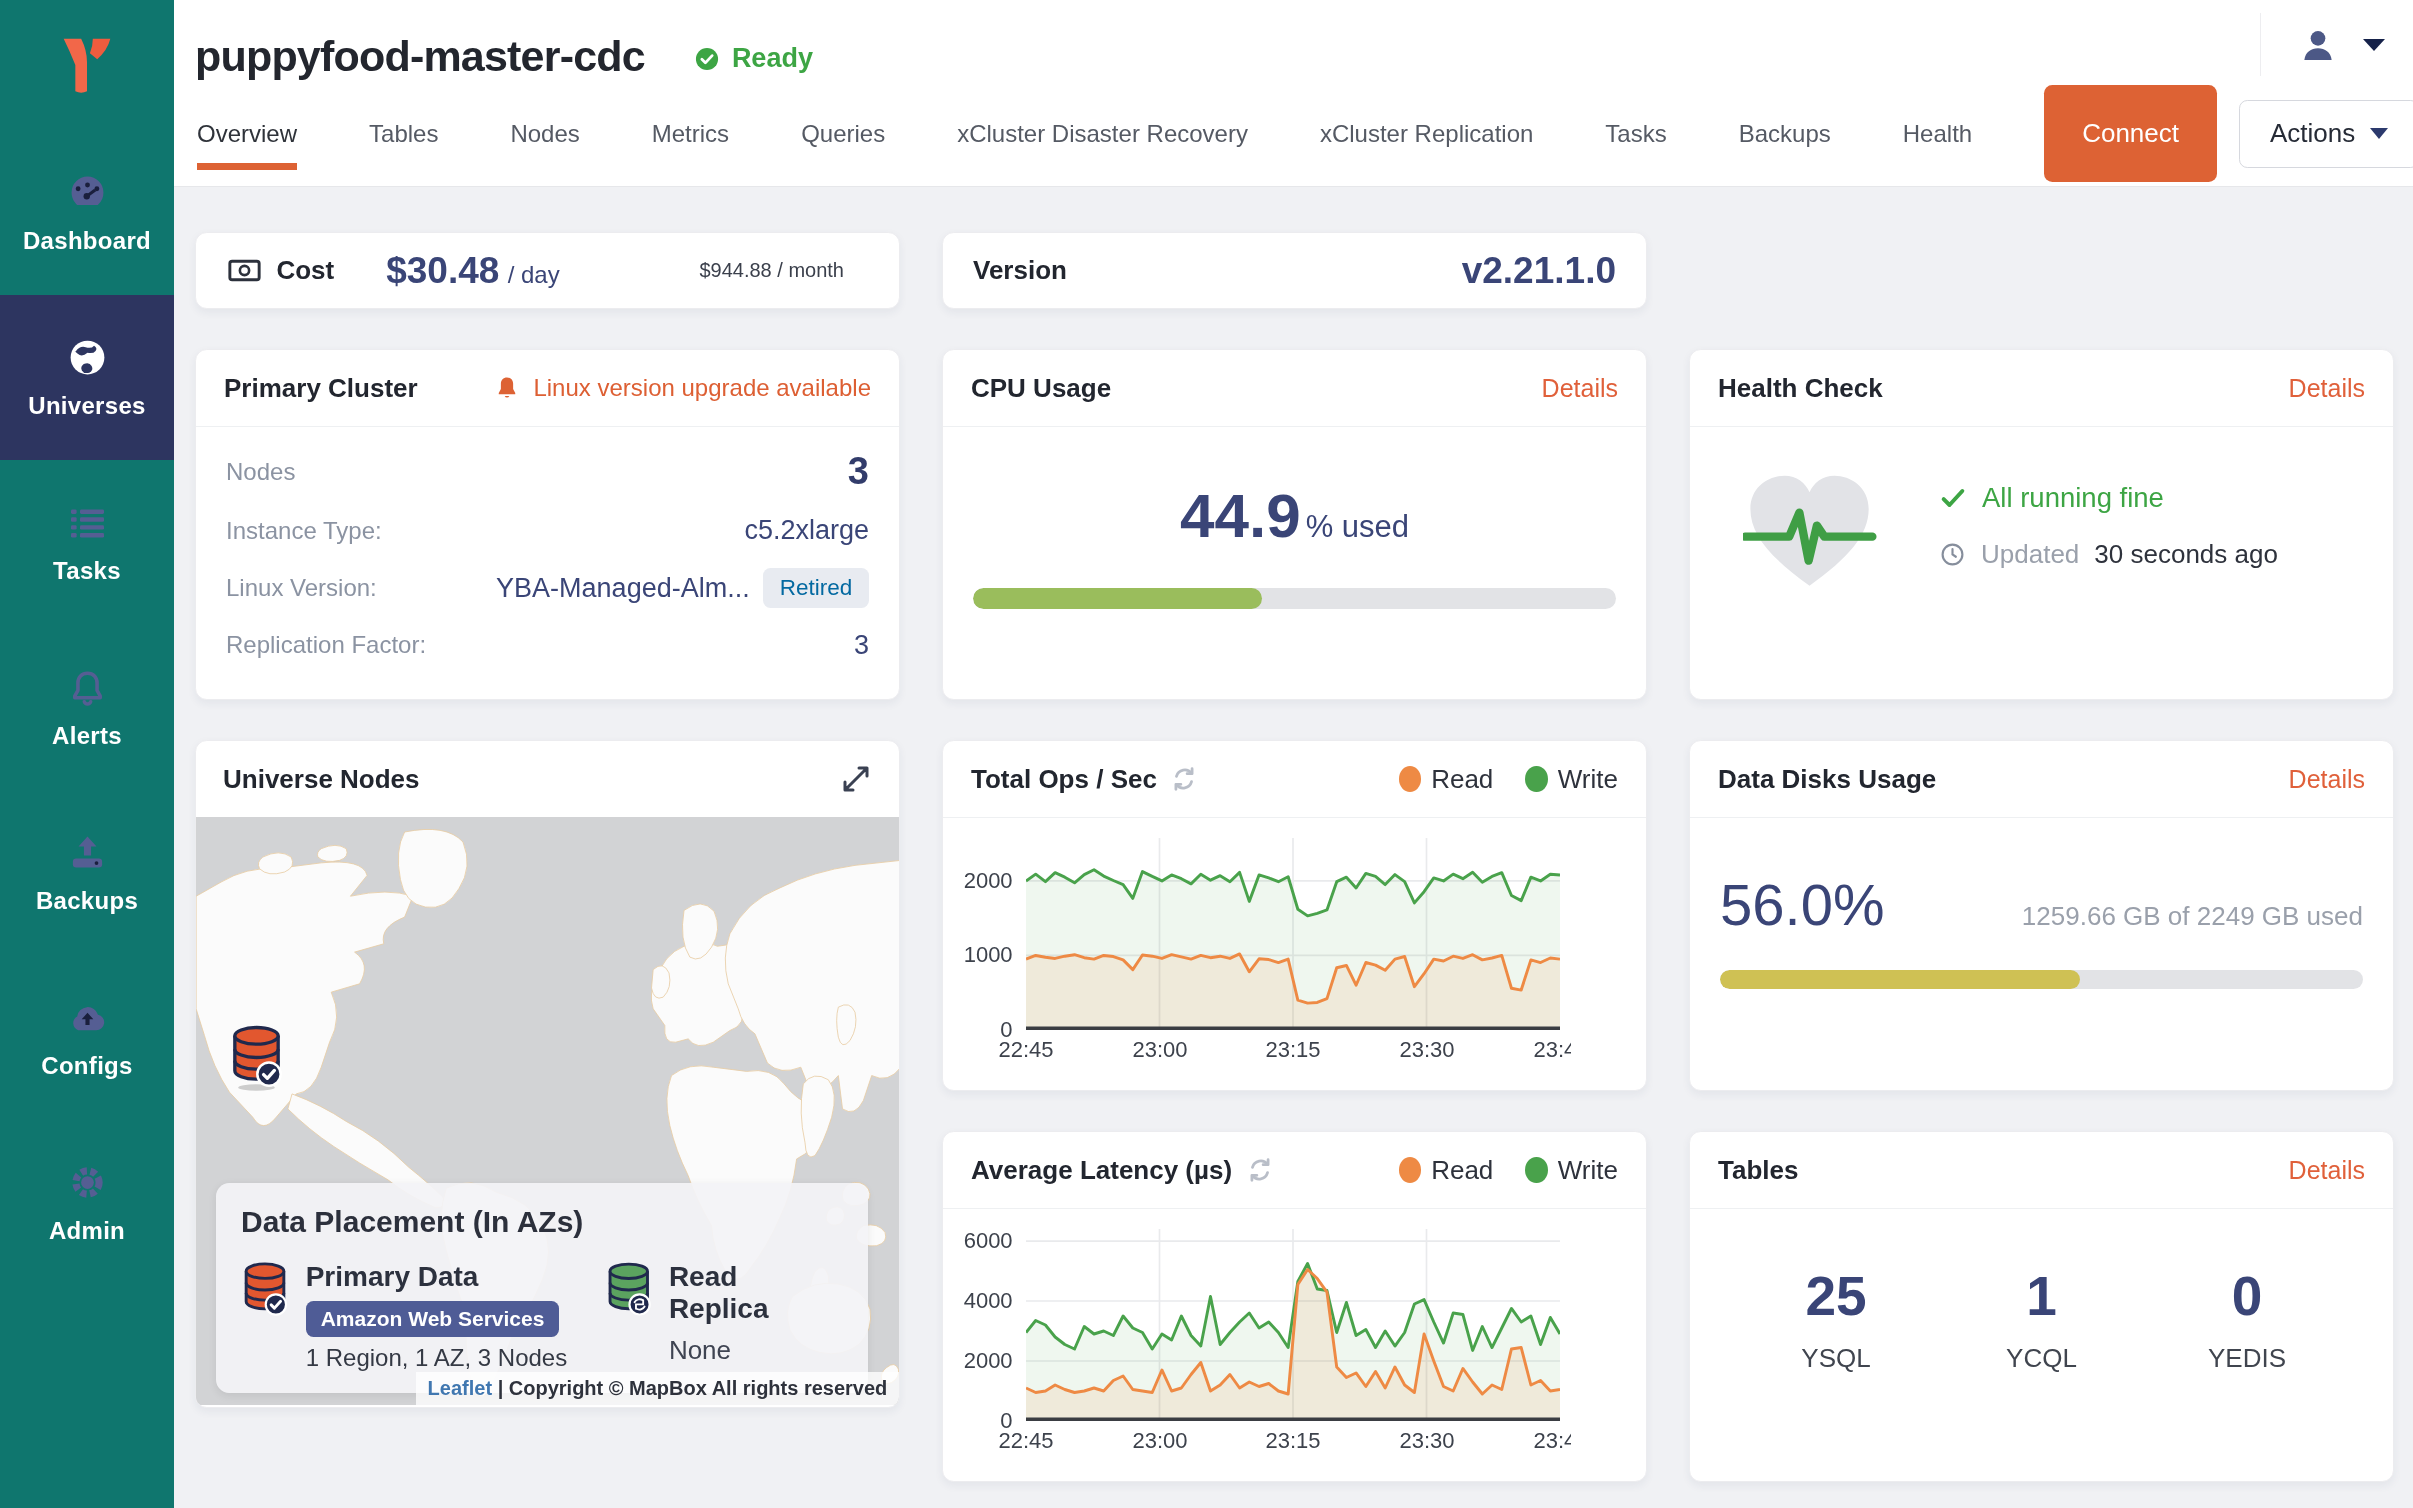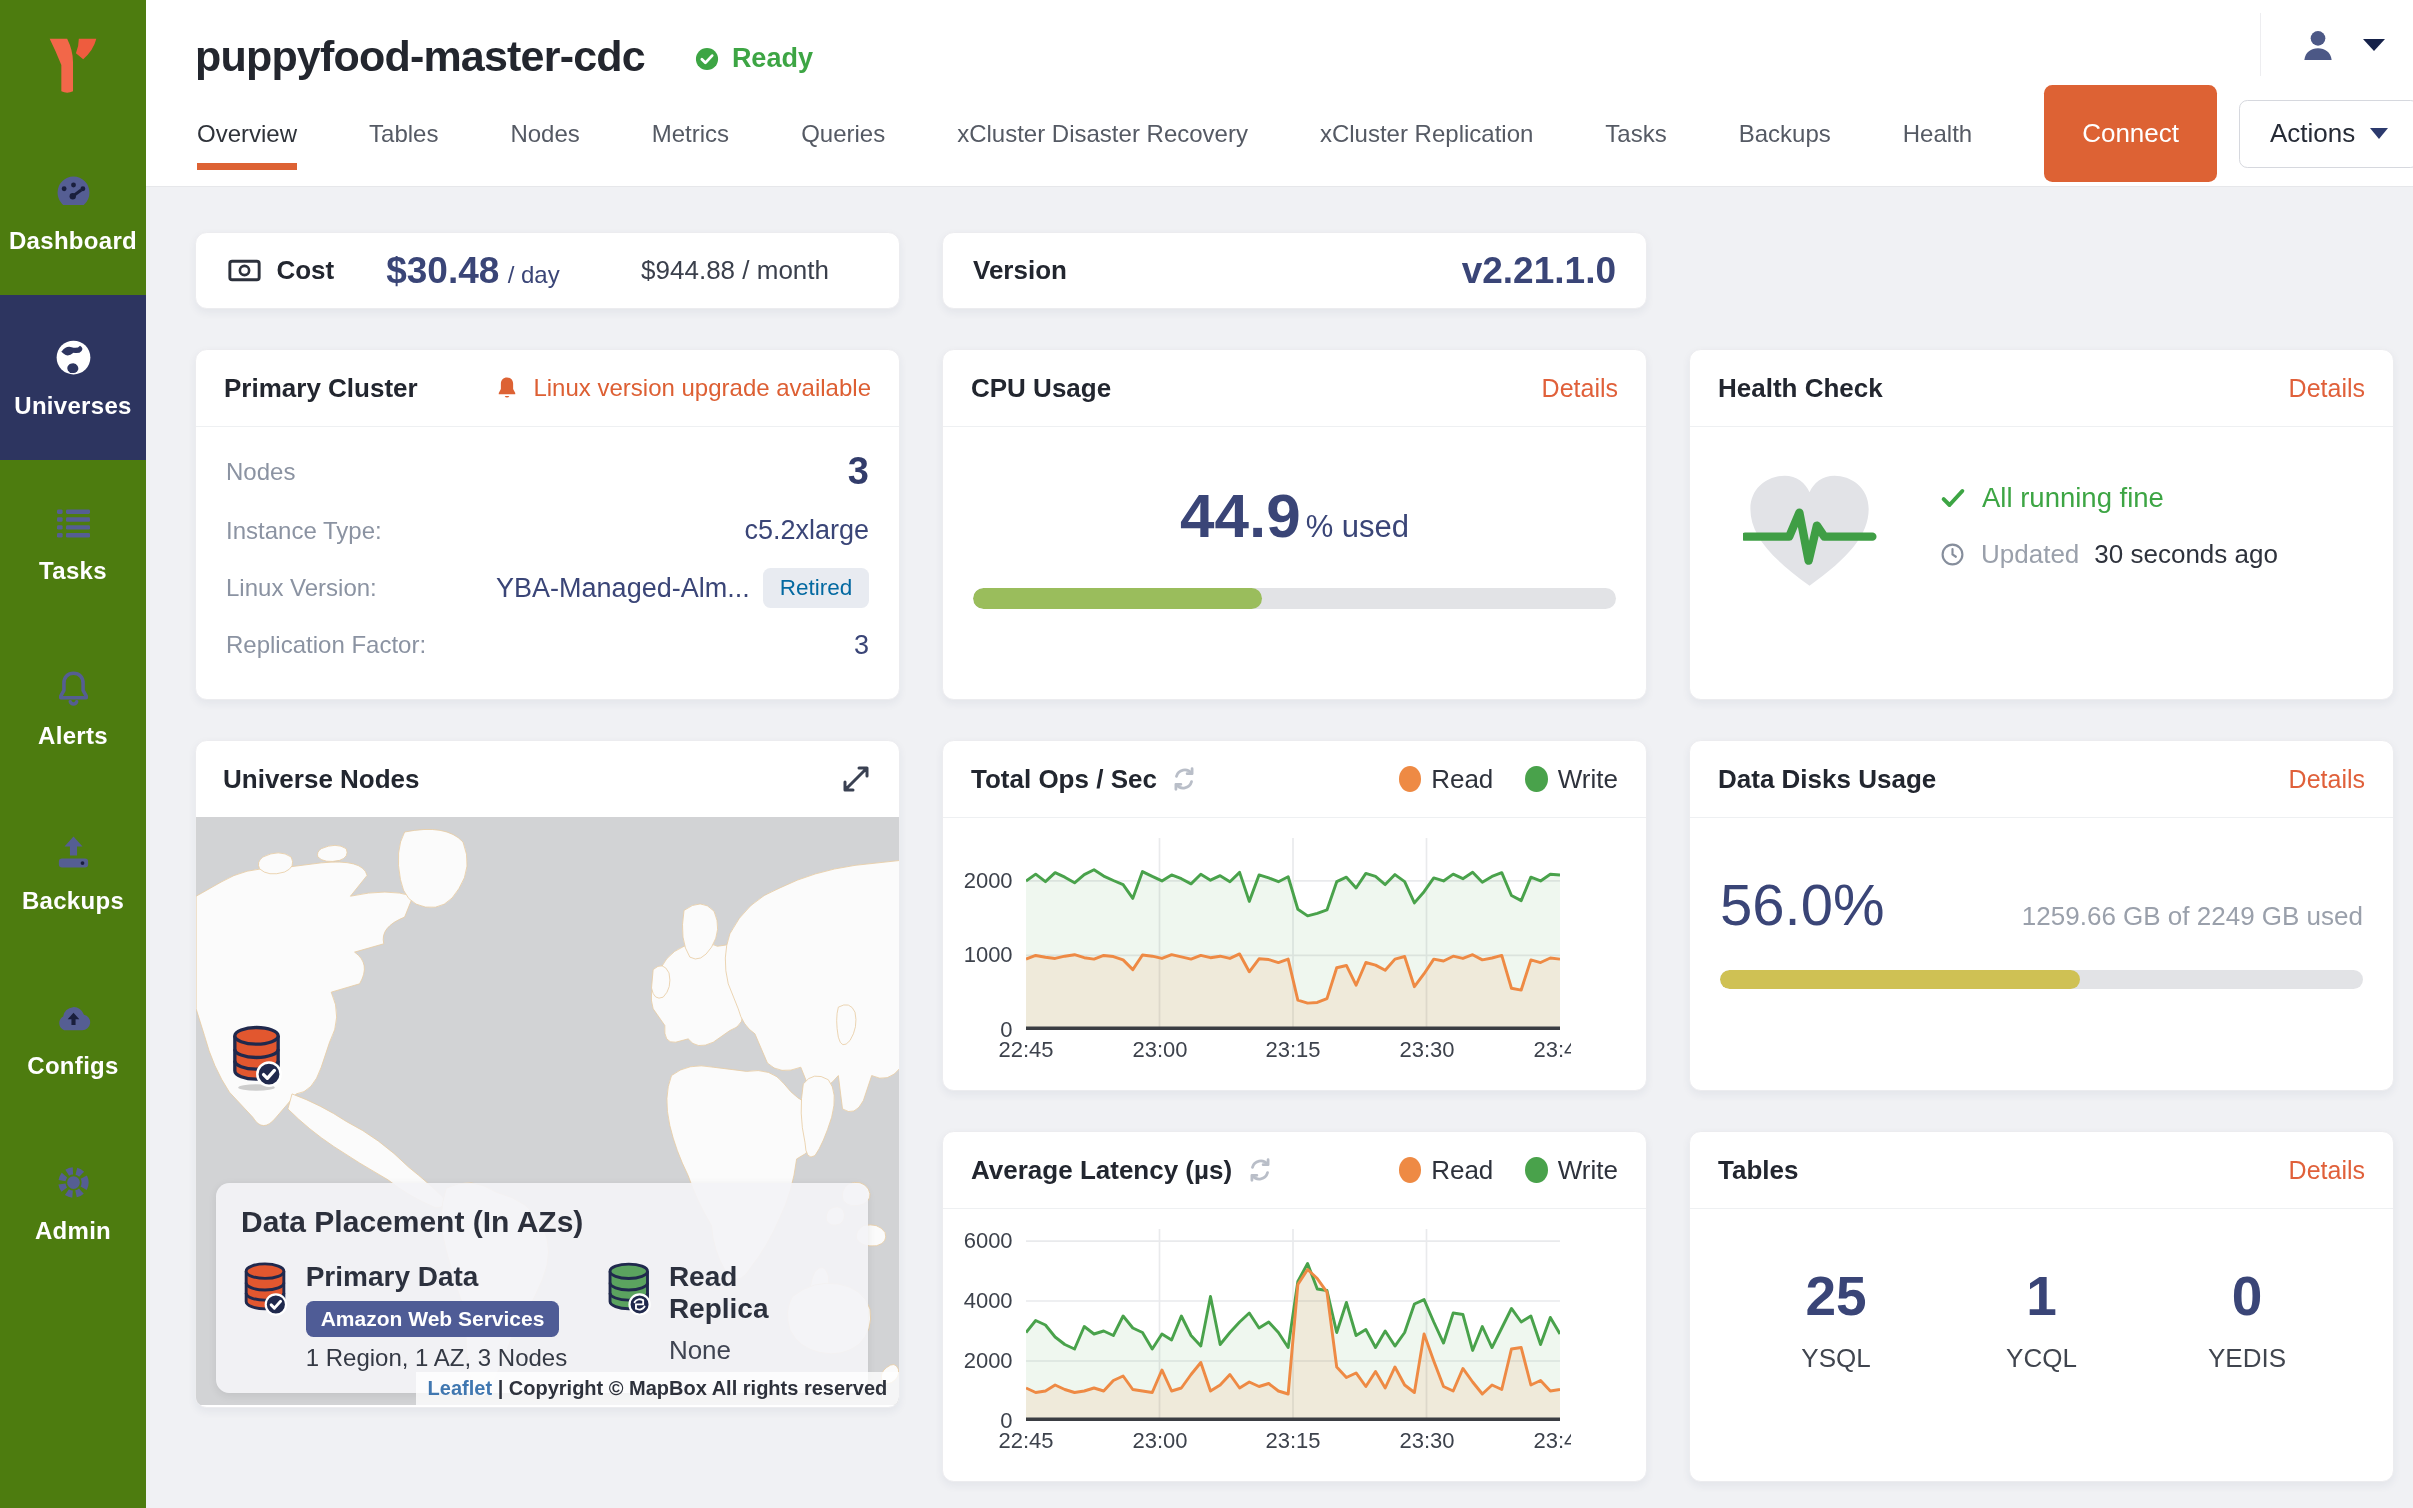--- a/index.html
+++ b/index.html
@@ -1,20 +1,20 @@
 <!DOCTYPE html>
 <html style="font-size:13.4px"><head>
 <meta charset="utf-8">
 <style>
   * { margin:0; padding:0; box-sizing:border-box; }
   html,body { width:2413px; height:1509px; }
   body { font-family:"Liberation Sans", sans-serif; background:#f0f1f4; color:#2b2f3a; overflow:hidden; }
 
   
-  .sidebar { position:fixed; left:0; top:0; width:146px; height:1509px; background:#4d7c0f; z-index:50; }
+  .sidebar { position:fixed; left:0; top:0; width:174px; height:1509px; background:#0f766e; z-index:50; }
   .logo-box { height:130px; display:flex; align-items:center; justify-content:center; }
   .side-item { height:165px; display:flex; flex-direction:column; align-items:center; justify-content:center; gap:11.7px; cursor:pointer; color:#555e93; }
   .side-item.active { background:#2d3560; color:#ffffff; }
   .side-item .slabel { color:#ffffff; font-size:24px; font-weight:700; letter-spacing:0.3px; }
   .side-item svg { width:45px; height:45px; }
 
   
   .main { margin-left:146px; }
   .header { background:#ffffff; border-bottom:0.8px solid #e6e7ea; position:relative; }
   .title-row { height:81px; display:flex; align-items:flex-end; padding-left:49px; position:relative; }
@@ -37,21 +37,21 @@
   .card { background:#fff; border-radius:11.7px; border:0.8px solid #ececef; box-shadow:0 3.3px 8.3px rgba(40,46,80,.06); overflow:hidden; }
   .card-head { display:flex; align-items:center; padding:22.5px 28px; border-bottom:1.7px solid #eef0f2; }
   .card-title { font-size:26px; font-weight:700; color:#22262f; }
   .details-link { margin-left:auto; font-size:25px; color:#e0603a; cursor:pointer; text-decoration:none; }
 
   
   .mini-card { height:77px; display:flex; align-items:center; padding:0 30px; }
   .mini-label { font-size:26px; font-weight:700; color:#22262f; margin-left:13.4px; }
   .cost-day { font-size:37px; font-weight:700; color:#3a4577; margin-left:52px; }
   .cost-day-unit { font-size:24px; color:#3a4577; margin-left:8.3px; margin-top:8.3px; }
-  .cost-month { margin-left:auto; margin-right:40px; font-size:26px; color:#3b404c; }
+  .cost-month { margin-left:auto; margin-right:25px; font-size:20px; color:#3b404c; }
   .version-value { margin-left:auto; font-size:37px; font-weight:700; color:#3a4577; }
 
   
   .pc-alert { margin-left:auto; display:flex; align-items:center; gap:11.7px; }
   .pc-alert span { font-size:24px; color:#dd5f33; }
   .pc-body { padding:23.4px 30px 0; }
   .pc-row { display:flex; align-items:center; justify-content:space-between; margin-bottom:22px; }
   .pc-label { font-size:24px; color:#8b93a2; }
   .pc-value { font-size:27px; color:#3a4577; }
   .pc-value.big { font-size:38px; font-weight:700; color:#323c6b; }

